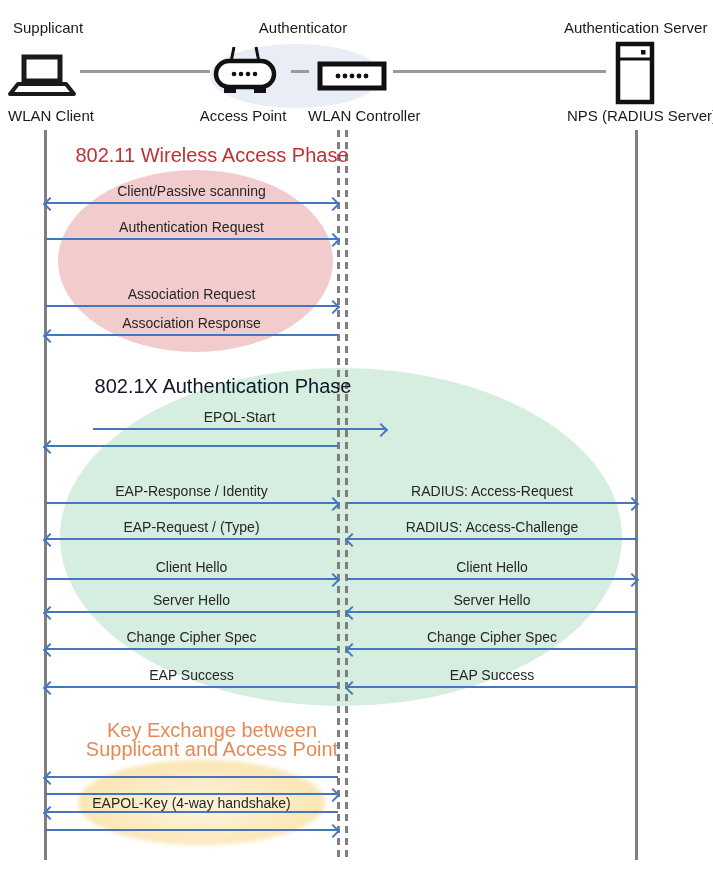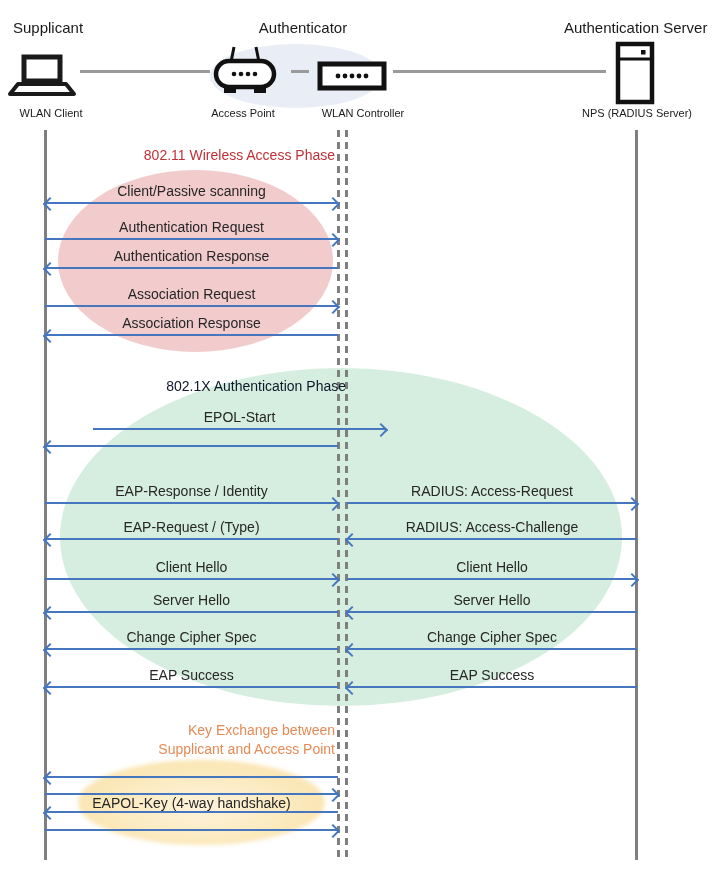--- a/index.html
+++ b/index.html
@@ -17,29 +17,29 @@
   
   .ellipse{position:absolute;border-radius:50%;z-index:0;}
   #auth-ellipse{left:210px;top:44px;width:172px;height:64px;background:#E9EDF6;}
   #phase1-ellipse{left:58px;top:170px;width:275px;height:182px;background:#F2CCCC;}
   #phase2-ellipse{left:60px;top:368px;width:562px;height:338px;background:#D6EEDF;}
   #phase3-ellipse{left:78px;top:760px;width:247px;height:85px;
      background:radial-gradient(ellipse at 50% 55%, #FEF4DD 0%, #FBE7B6 65%, #FAE3AC 100%);
      filter:blur(2px);}
   
   .role{position:absolute;top:19px;font-size:15px;white-space:nowrap;z-index:3;}
-  .devlabel{position:absolute;top:107px;font-size:11px;text-align:center;white-space:nowrap;z-index:3;}
+  .devlabel{position:absolute;top:107px;font-size:15px;text-align:center;white-space:nowrap;z-index:3;}
   
   .connector{position:absolute;top:70px;height:3px;background:var(--connector);z-index:1;}
   
   .lifeline{position:absolute;top:130px;height:730px;width:3px;z-index:1;}
   .lifeline.solid{background:var(--lifeline);}
   .lifeline.dashed{background:repeating-linear-gradient(to bottom, var(--lifeline) 0 7px, transparent 7px 12px);}
   
-  .phase-title{position:absolute;font-size:14px;text-align:right;white-space:nowrap;z-index:3;line-height:19px;}
+  .phase-title{position:absolute;font-size:20px;text-align:center;white-space:nowrap;z-index:3;line-height:19px;padding-left:22px;}
   #p1-title{color:#BE3137;}
   #p2-title{color:#0f172a;}
   #p3-title{color:#E68A55;}
   
   .msg{position:absolute;z-index:3;}
   .msg .lbl{height:17px;line-height:17px;margin-bottom:2px;text-align:center;
             font-size:14px;color:var(--msg-ink);white-space:nowrap;}
   .arrow{position:relative;height:2px;background:var(--arrow);}
   .msg .arrow{margin-top:0;}
   .a-left::before,.a-both::before{
@@ -122,24 +122,20 @@
   </div>
 
   <div class="msg" style="left:45px;top:183px;width:293px;">
     <div class="lbl">Client/Passive scanning</div>
     <div class="arrow a-both"></div>
   </div>
   <div class="msg" style="left:45px;top:219px;width:293px;">
     <div class="lbl">Authentication Request</div>
     <div class="arrow a-right"></div>
   </div>
-  <div class="msg" style="left:45px;top:248px;width:293px;">
-    <div class="lbl">Authentication Response</div>
-    <div class="arrow a-left"></div>
-  </div>
   <div class="msg" style="left:45px;top:315px;width:293px;">
     <div class="lbl">Association Response</div>
     <div class="arrow a-left"></div>
   </div>
   <div class="msg" style="left:45px;top:286px;width:293px;">
     <div class="lbl">Association Request</div>
     <div class="arrow a-right"></div>
   </div>
 
   <div class="msg" style="left:45px;top:409px;width:293px;padding-left:48px;">

